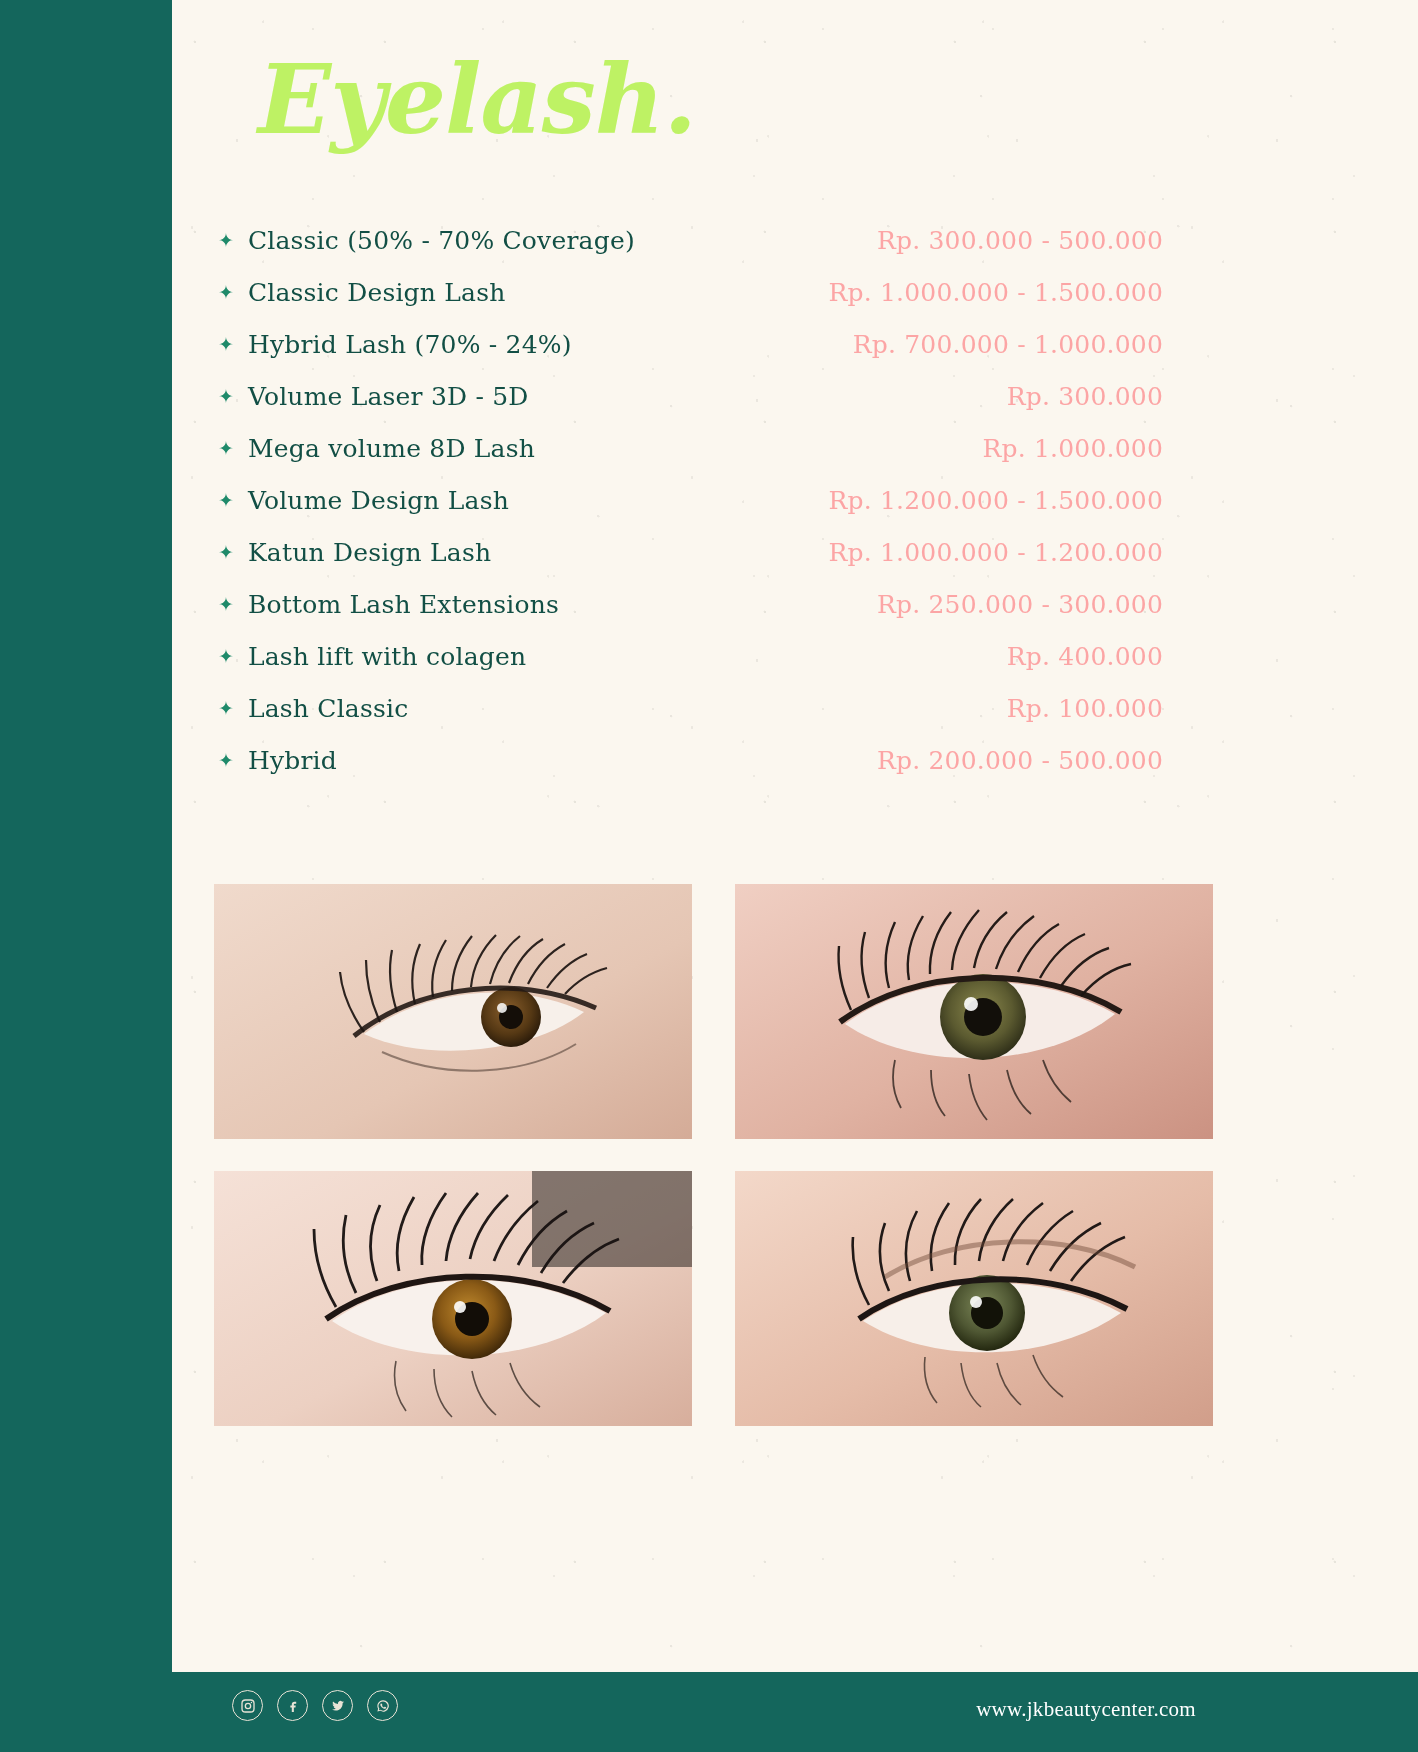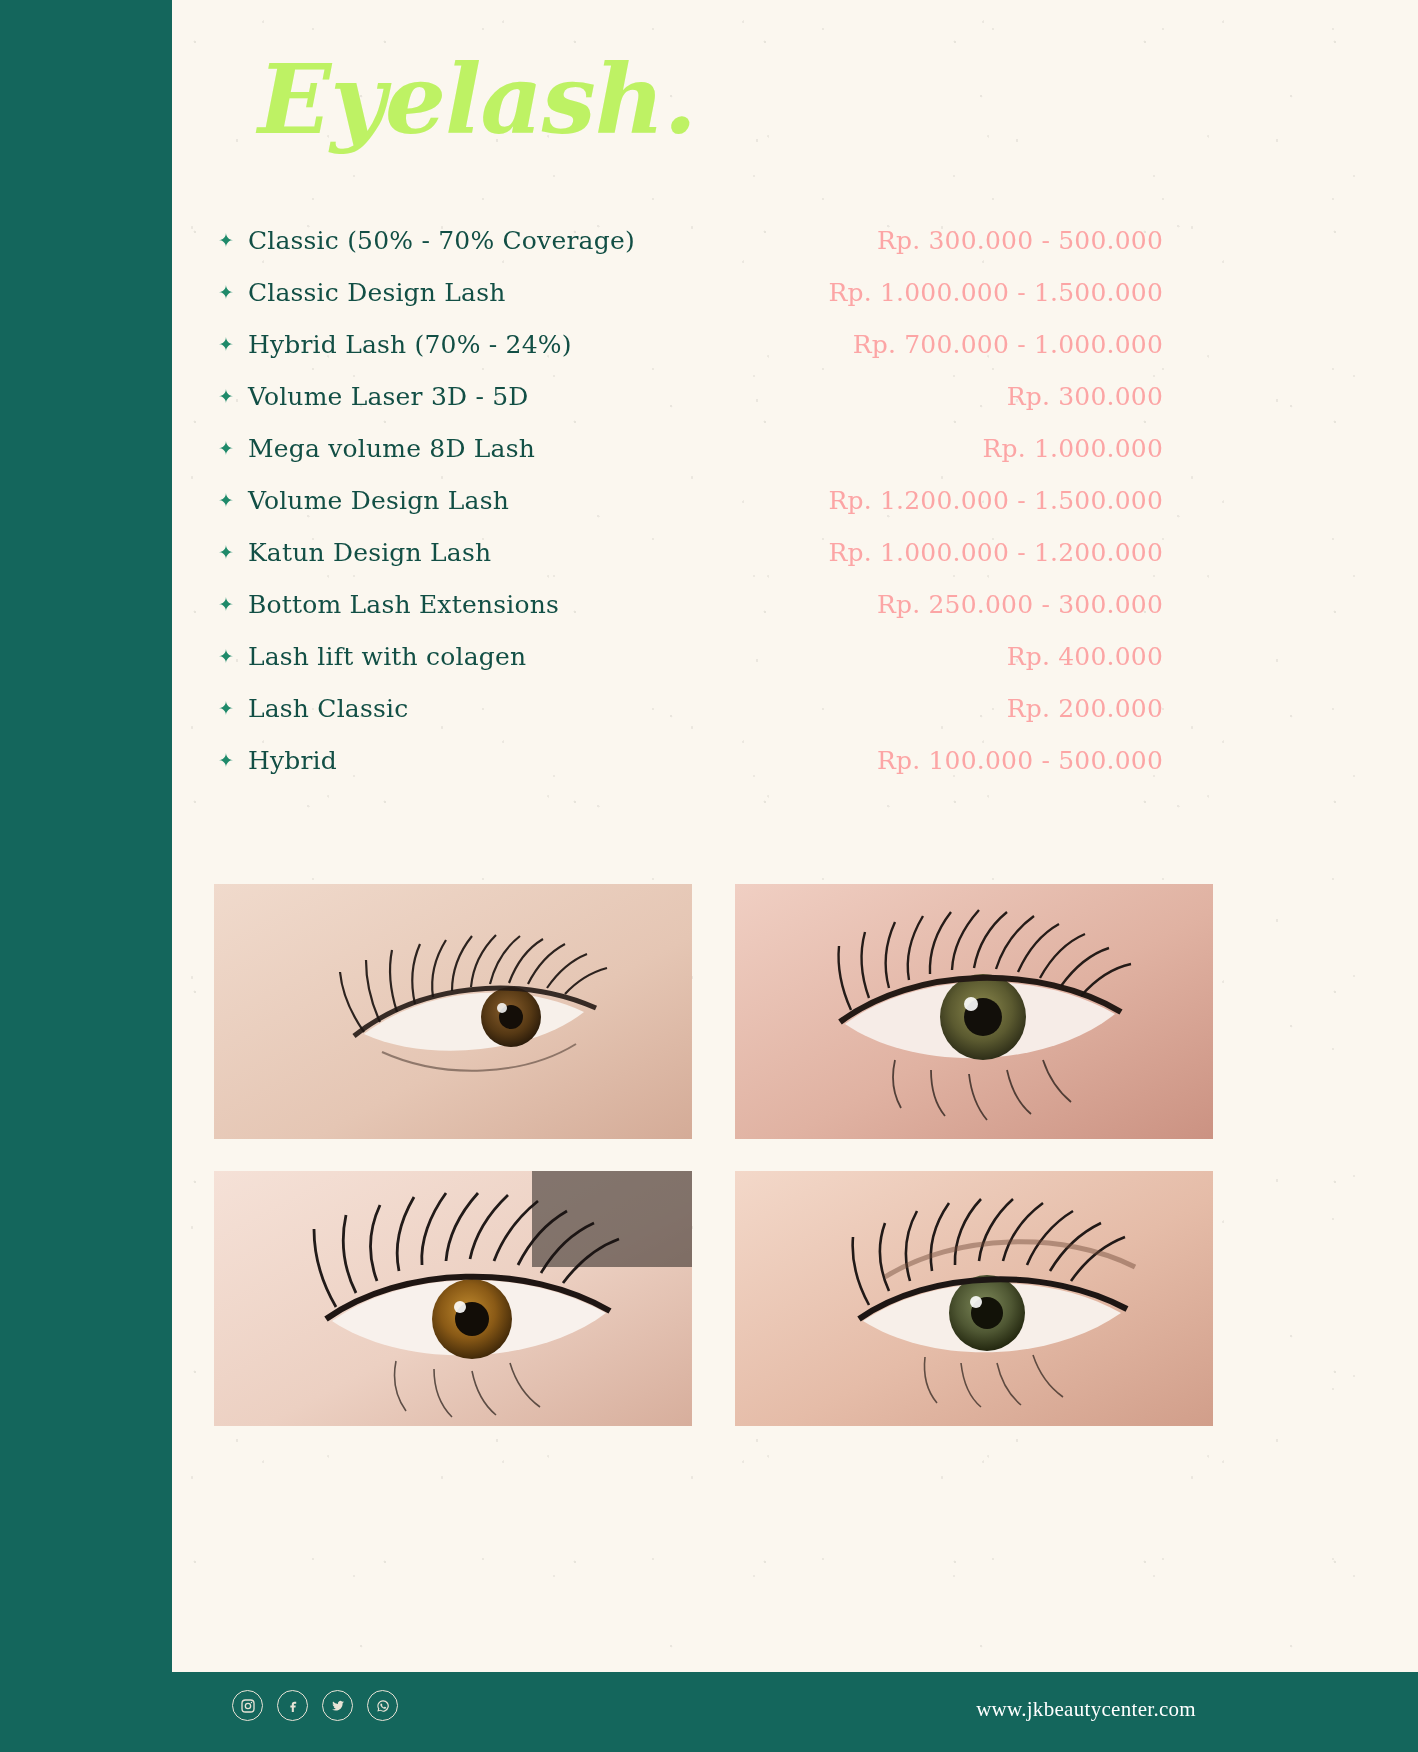--- a/index.html
+++ b/index.html
@@ -244,29 +244,29 @@
         <span class="item-name">Lash lift with colagen</span>
       </div>
       <span class="item-price">Rp. 400.000</span>
     </div>
 
     <div class="price-row">
       <div class="row-left">
         <span class="bullet">✦</span>
         <span class="item-name">Lash Classic</span>
       </div>
-      <span class="item-price">Rp. 200.000</span>
+      <span class="item-price">Rp. 100.000</span>
     </div>
 
     <div class="price-row">
       <div class="row-left">
         <span class="bullet">✦</span>
         <span class="item-name">Hybrid</span>
       </div>
-      <span class="item-price">Rp. 100.000 - 500.000</span>
+      <span class="item-price">Rp. 200.000 - 500.000</span>
     </div>
 
   </div>
 
   <div class="gallery">
 
     <div class="photo skin1">
       <svg viewBox="0 0 478 255" width="478" height="255" preserveAspectRatio="none">
         <defs>
           <radialGradient id="ir1" cx="45%" cy="40%" r="60%">

